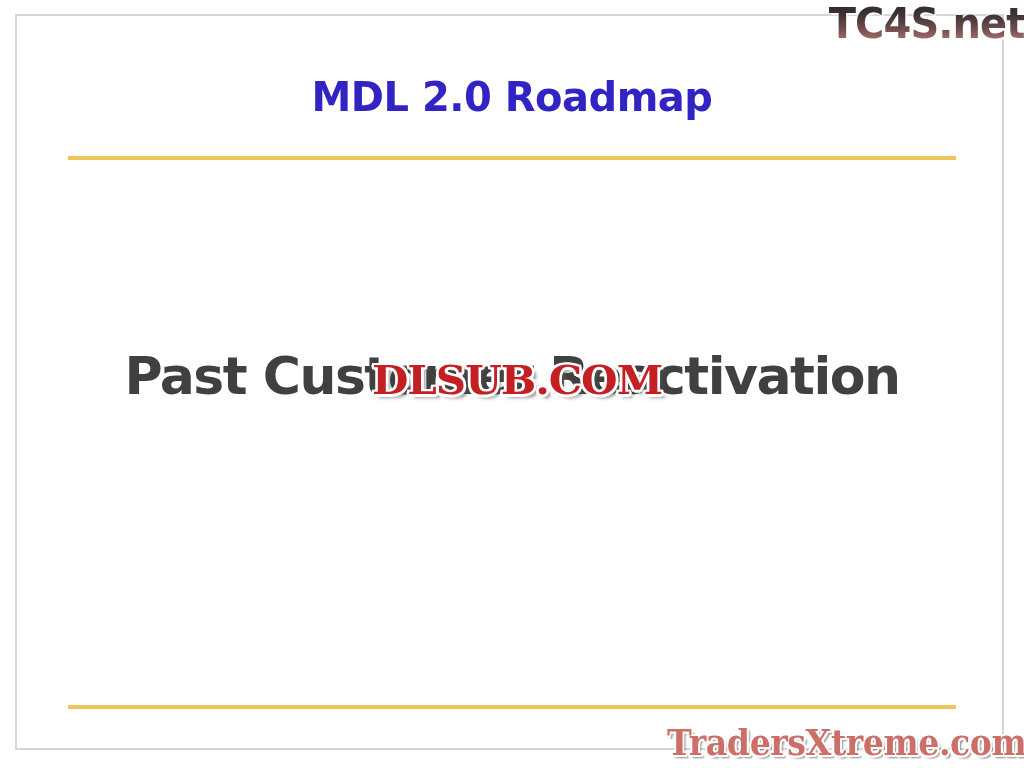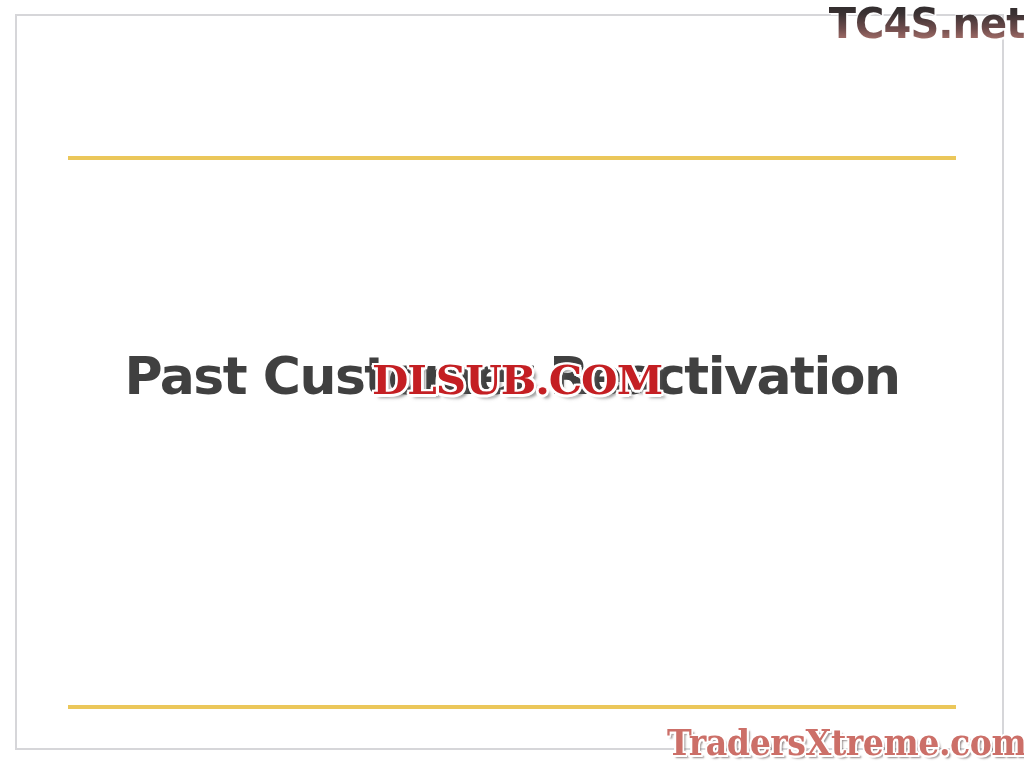--- a/index.html
+++ b/index.html
@@ -156,20 +156,21 @@
 </style>
 </head>
 <body>
 
 <div id="slide-canvas">
 
   <div id="slide-border"></div>
 
   <div id="gold-rule-top" class="gold-rule"></div>
 
+  <div id="slide-title">MDL 2.0 Roadmap</div>
 
   <div id="slide-heading">
     <span class="hl">Past Customer Reactivation</span>
   </div>
 
   <div id="gold-rule-bottom" class="gold-rule"></div>
 
   <div id="watermark-dlsub">DLSUB.COM</div>
 
   <div id="watermark-tc4s">TC4S.net</div>

